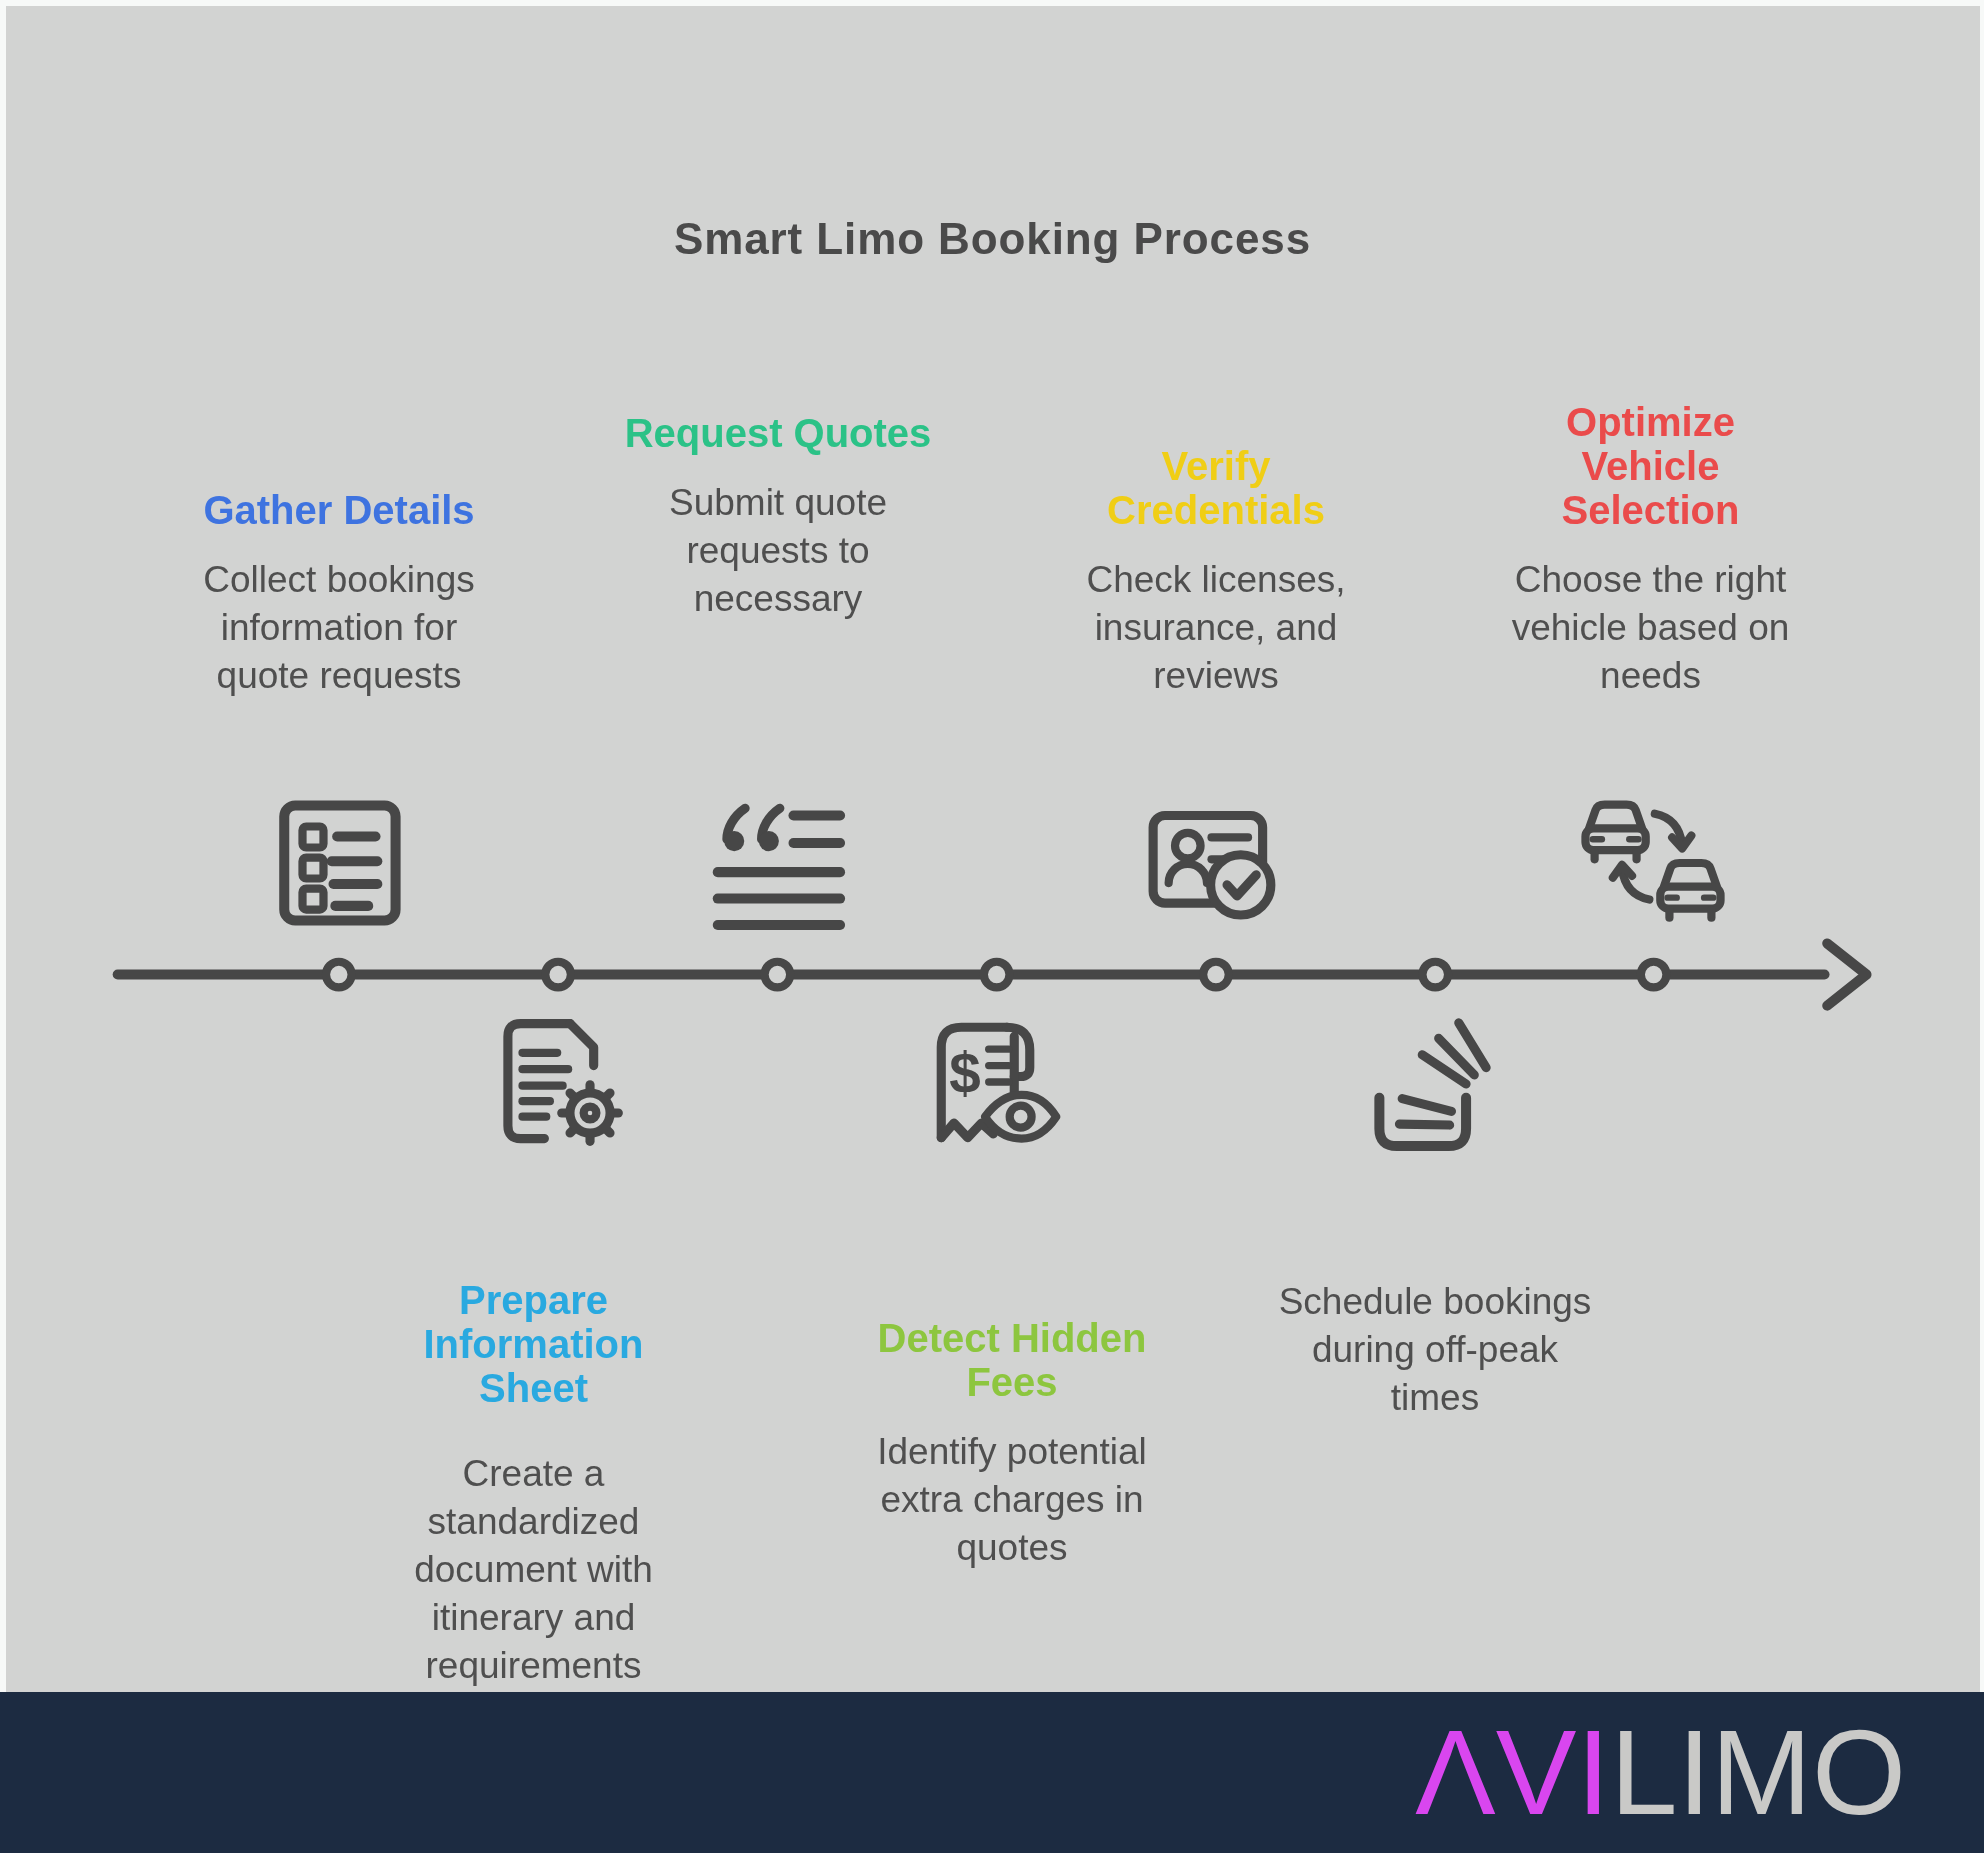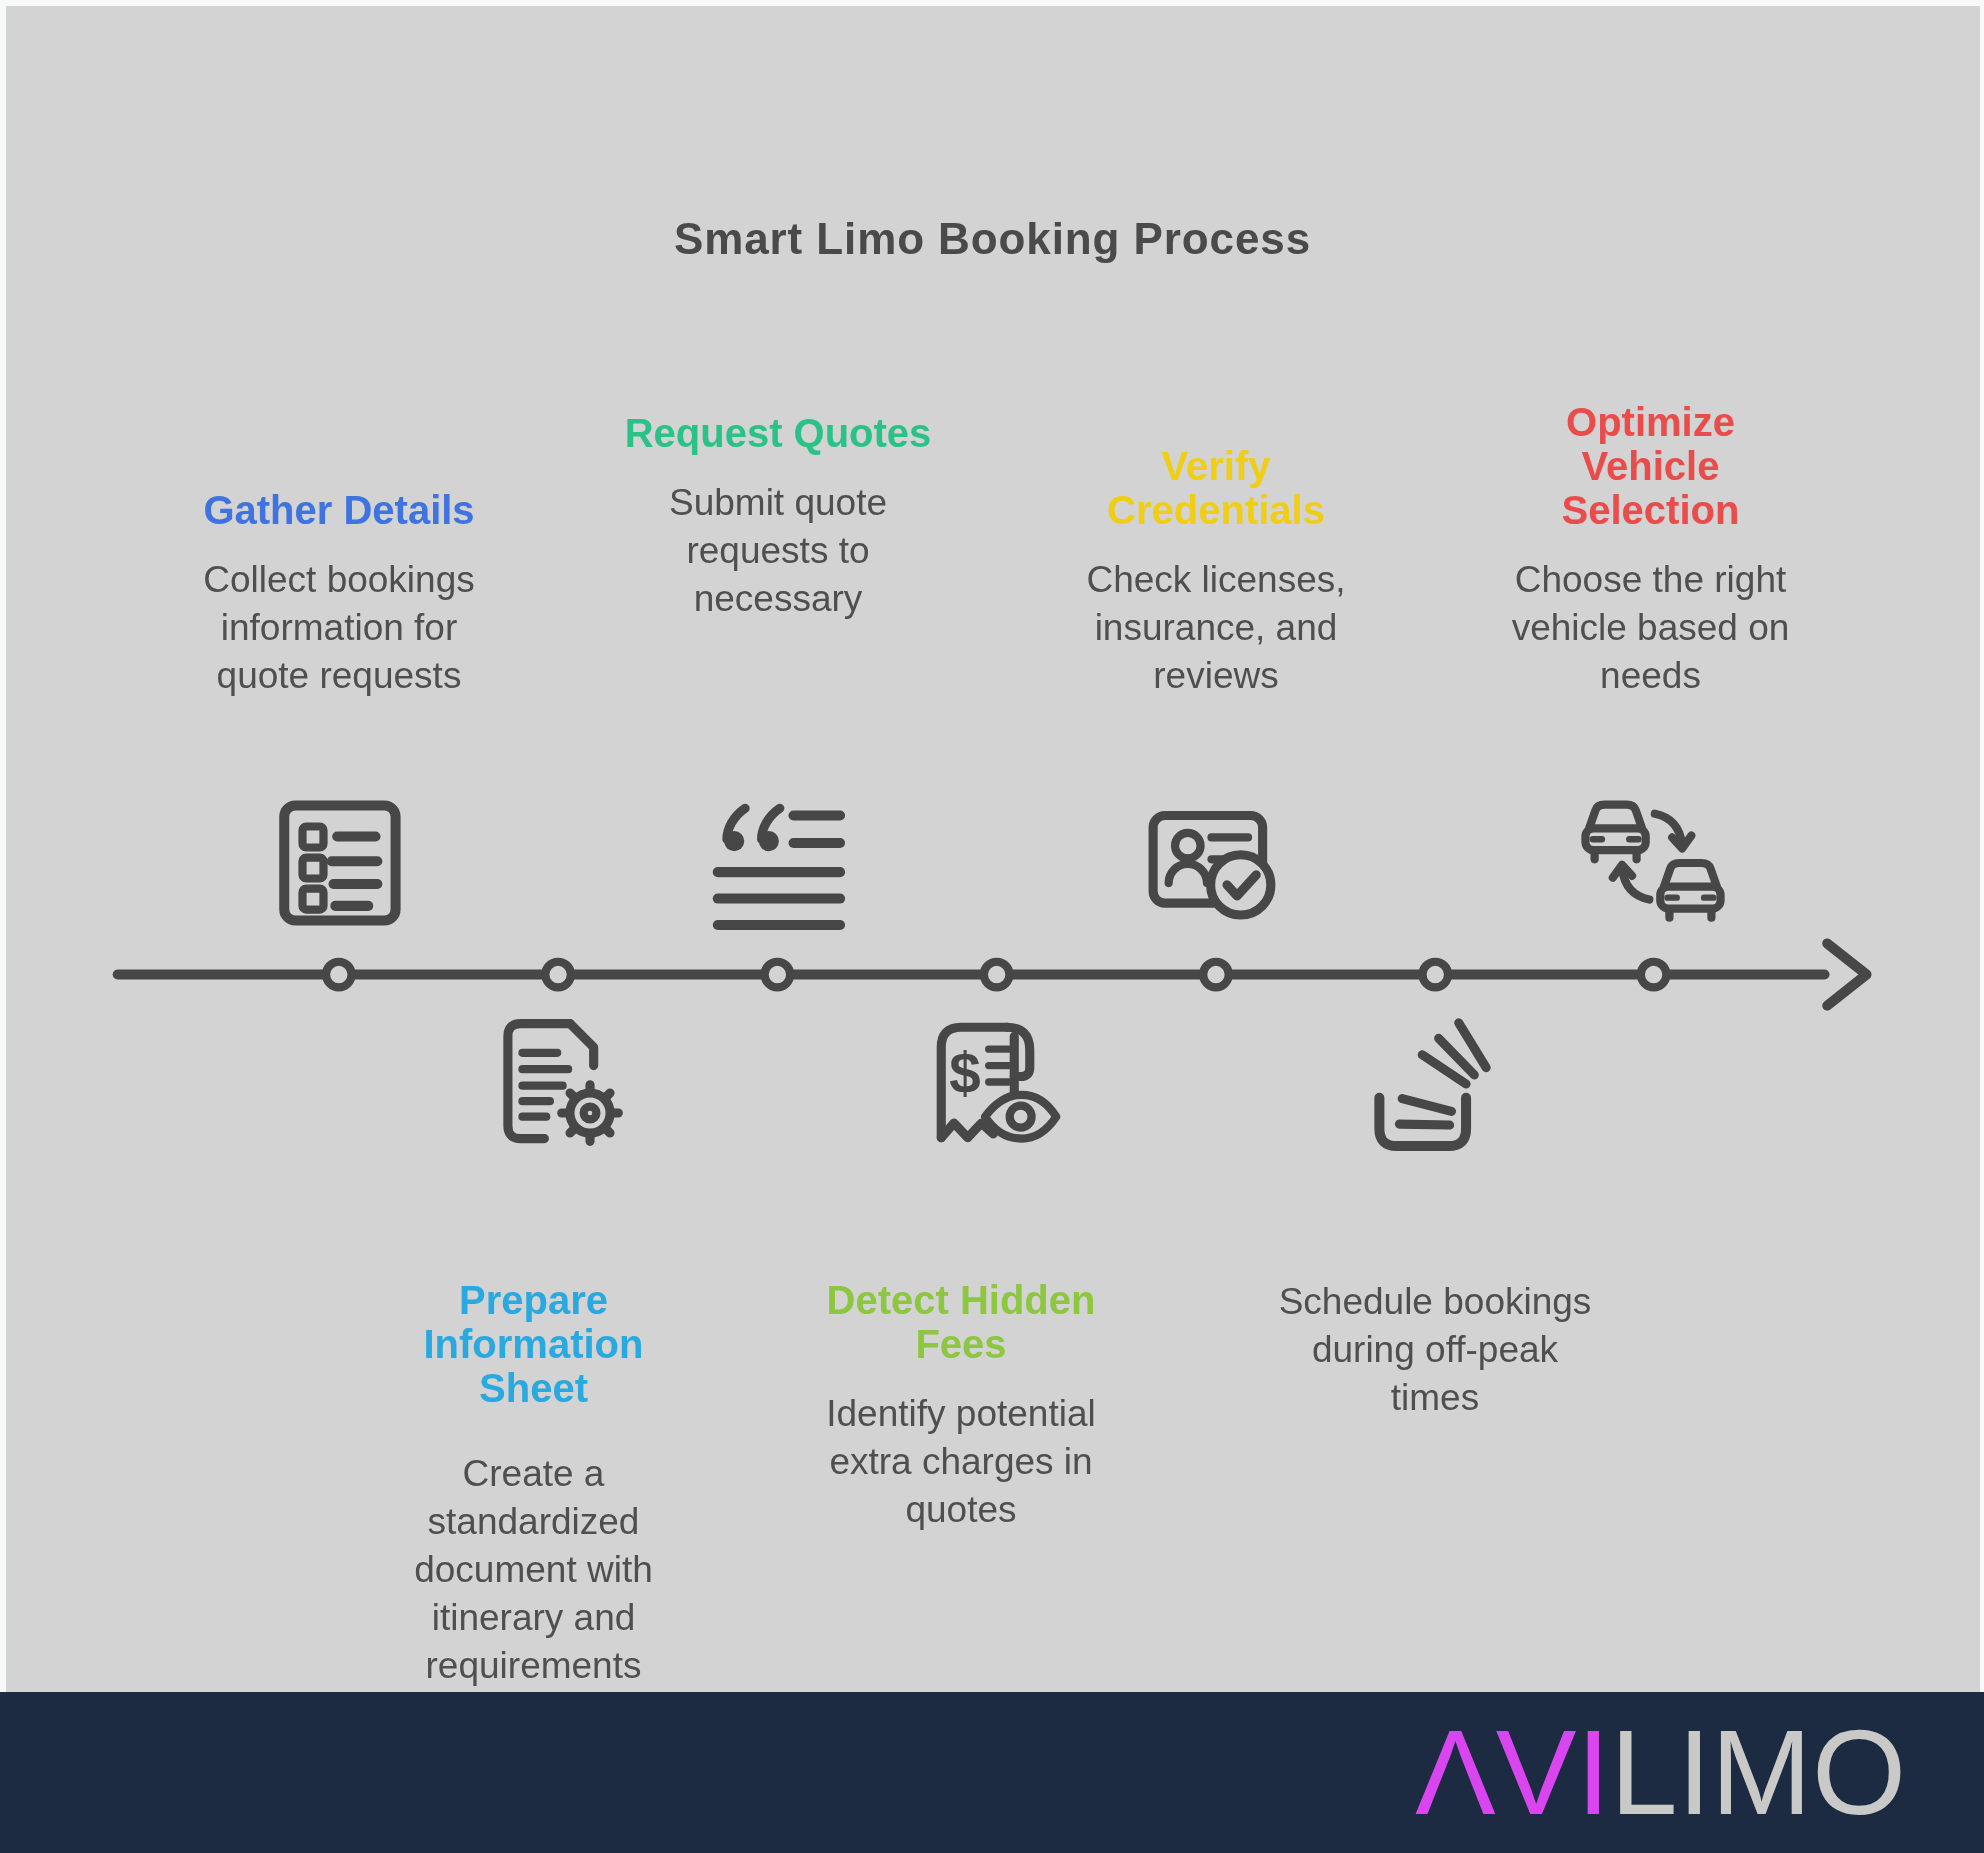--- a/index.html
+++ b/index.html
@@ -16,21 +16,21 @@
   .col{position:absolute;display:flex;flex-direction:column;text-align:center;}
   .col.top{top:329px;height:365px;justify-content:flex-end;}
   .col.bottom{top:1272px;}
   .step-title{font-size:40px;font-weight:bold;line-height:44px;margin-bottom:24px;}
   .step-desc{font-size:37px;line-height:48px;color:#4F4F4F;}
   #col-1{left:169px;width:329px;}
   #col-3{left:608px;width:329px;justify-content:center;}
   #col-5{left:1069px;width:283px;}
   #col-7{left:1499px;width:292px;}
   #col-2{left:382px;width:292px;gap:16px;}
-  #col-4{left:782px;width:347px;}
+  #col-4{left:833px;width:347px;margin-top:38px;}
   #col-6{left:1265px;width:329px;}
   .icon{position:absolute;width:146px;height:146px;}
   .icon svg{width:100%;height:100%;stroke:#474747;fill:none;stroke-linecap:round;stroke-linejoin:round;}
   #icon-1{left:260px;top:784px;}
   #icon-3{left:699px;top:784px;}
   #icon-5{left:1138px;top:784px;}
   #icon-7{left:1574px;top:784px;}
   #icon-2{left:480px;top:1003px;}
   #icon-4{left:917px;top:1003px;}
   #icon-6{left:1346px;top:1005px;}

